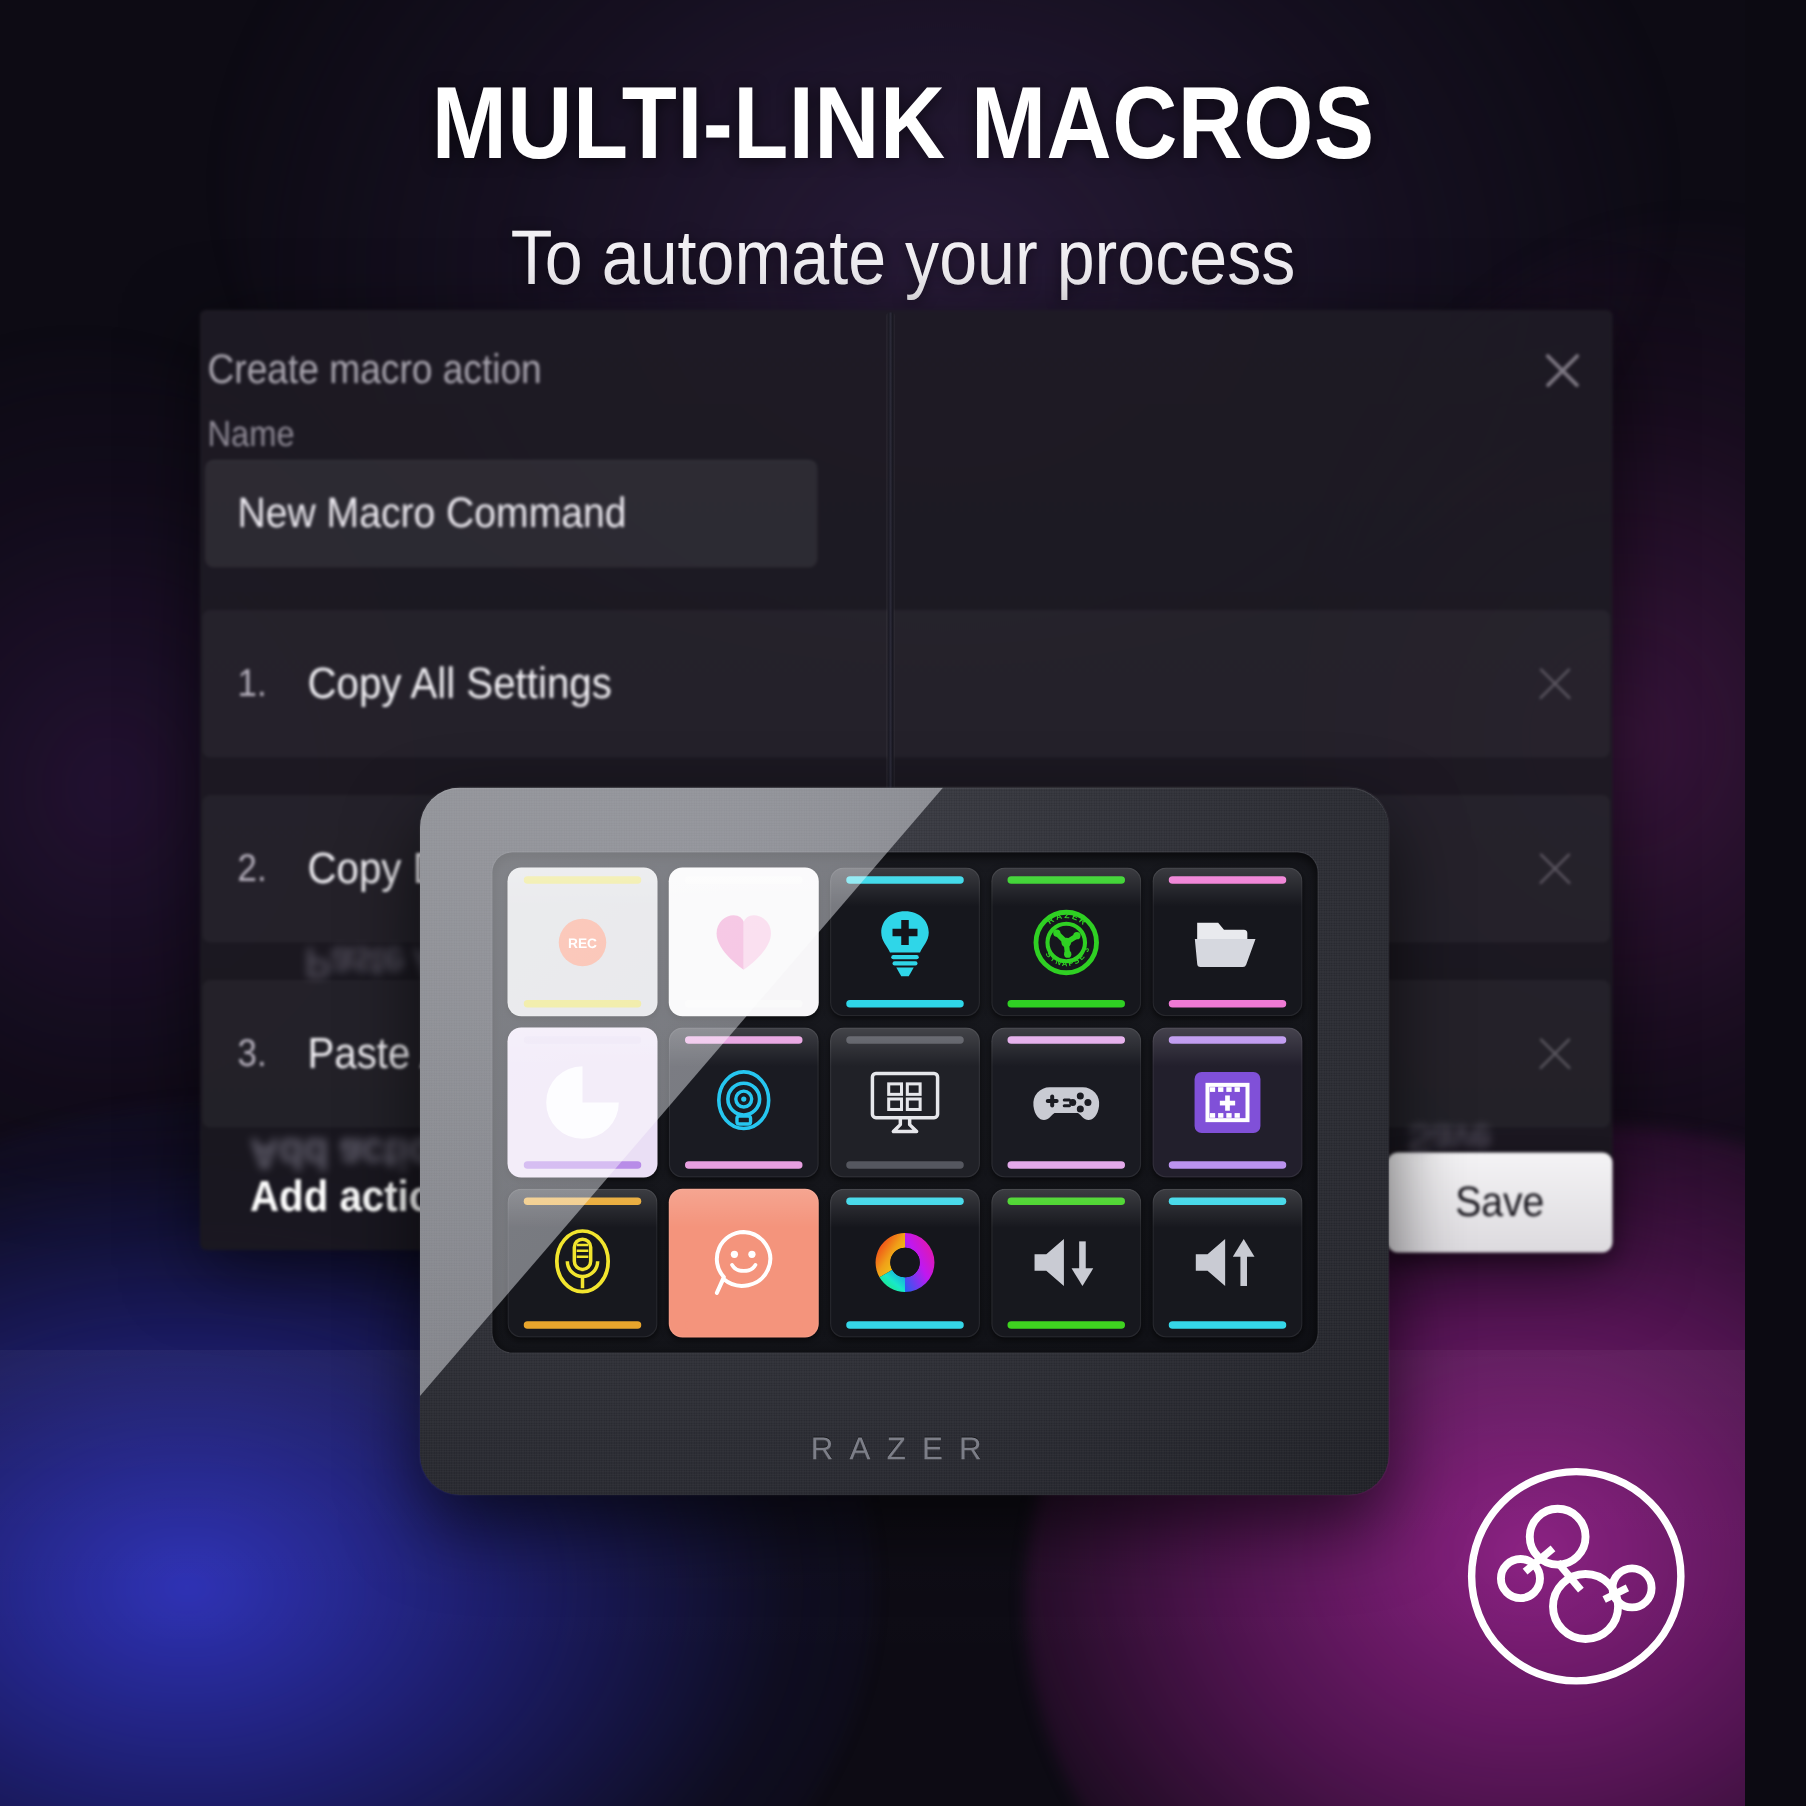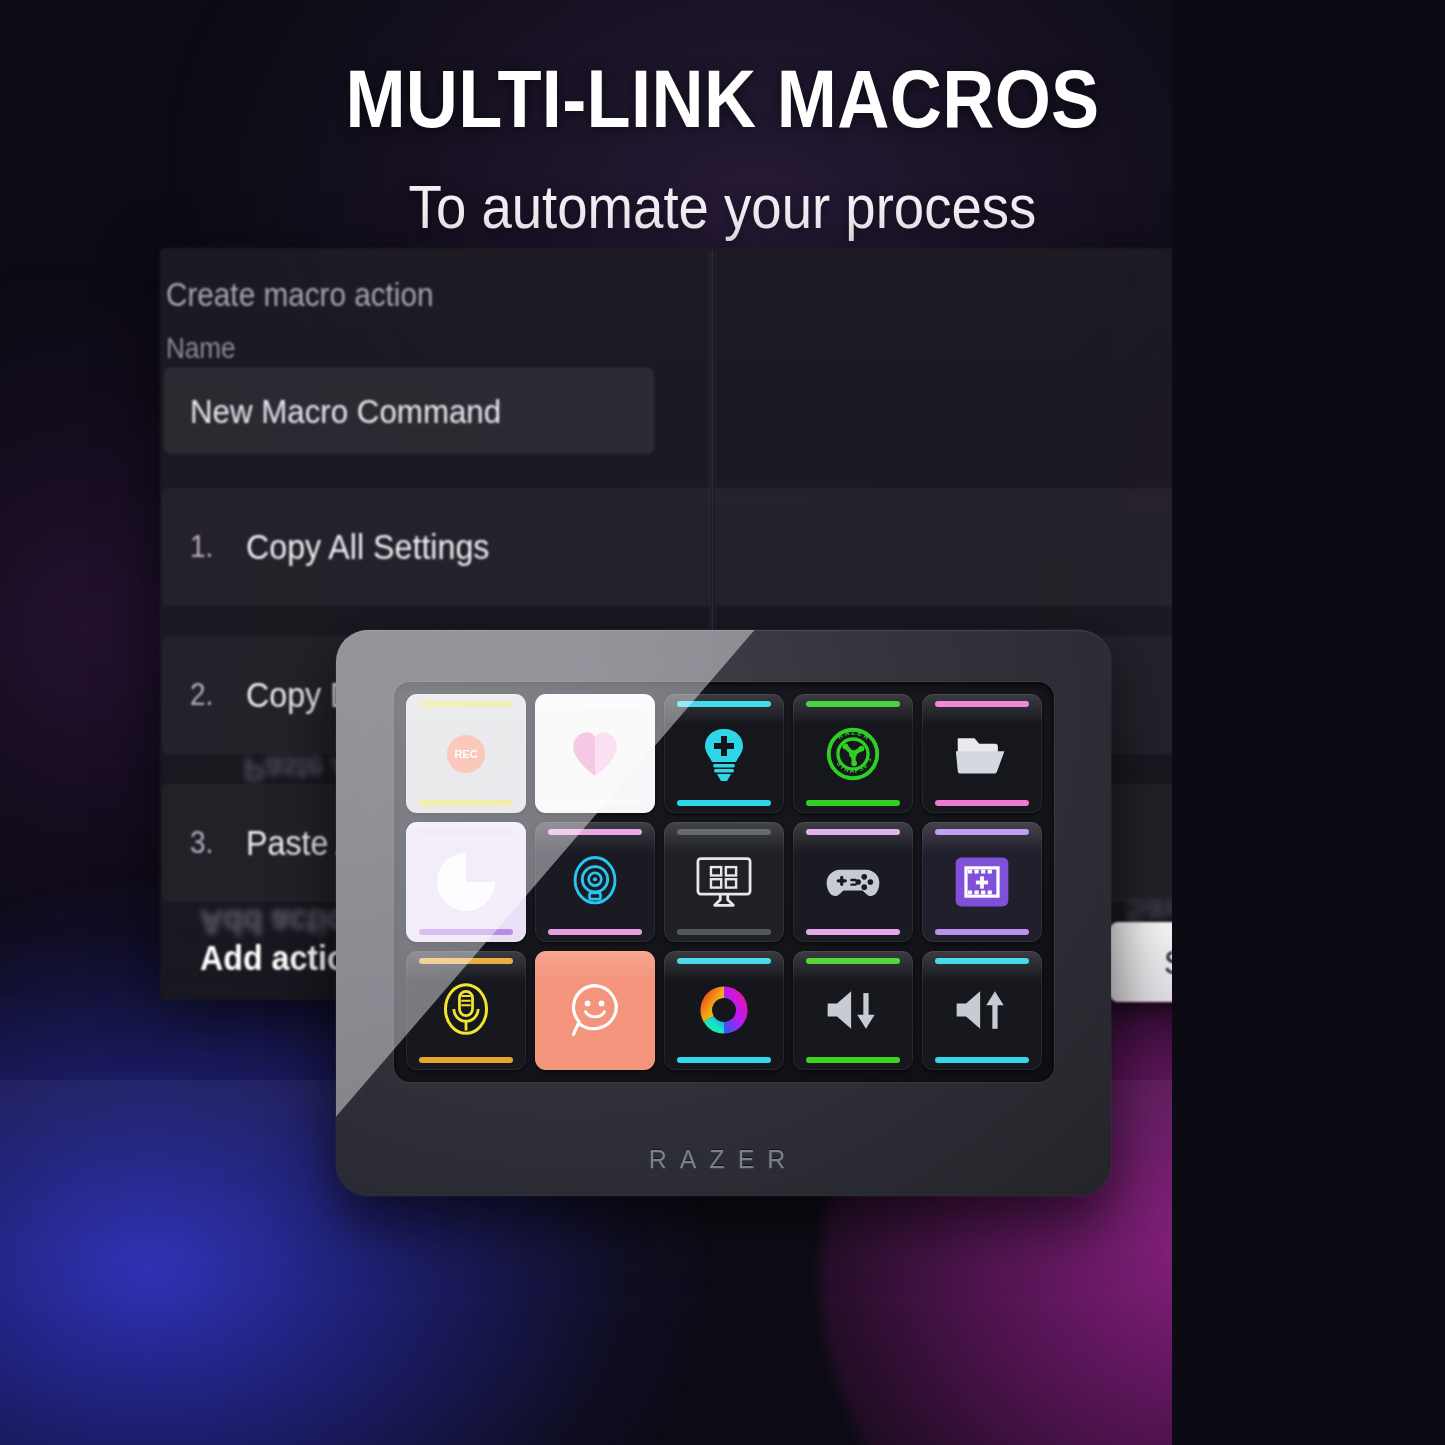--- a/index.html
+++ b/index.html
@@ -2,21 +2,21 @@
 <html><head>
 <meta charset="utf-8">
 <style>
   html,body{margin:0;padding:0;}
   body{
     width:1445px;height:1445px;overflow:hidden;
     font-family:"Liberation Sans", sans-serif;
     background:#0c0a12;
   }
   #stage{
-    position:relative;width:1172px;height:1445px;overflow:hidden;
+    position:relative;width:1396px;height:1445px;overflow:hidden;
     background:#0d0b14;
   }
   
   .glow{position:absolute;border-radius:50%;pointer-events:none;}
   .glow-blue{
     left:-300px;top:880px;width:1000px;height:780px;
     background:radial-gradient(ellipse at 45% 50%, rgba(48,52,190,0.95) 0%, rgba(36,38,150,0.62) 34%, rgba(22,22,80,0.22) 62%, rgba(13,11,20,0) 80%);
     filter:blur(6px);
   }
   .glow-magenta{

